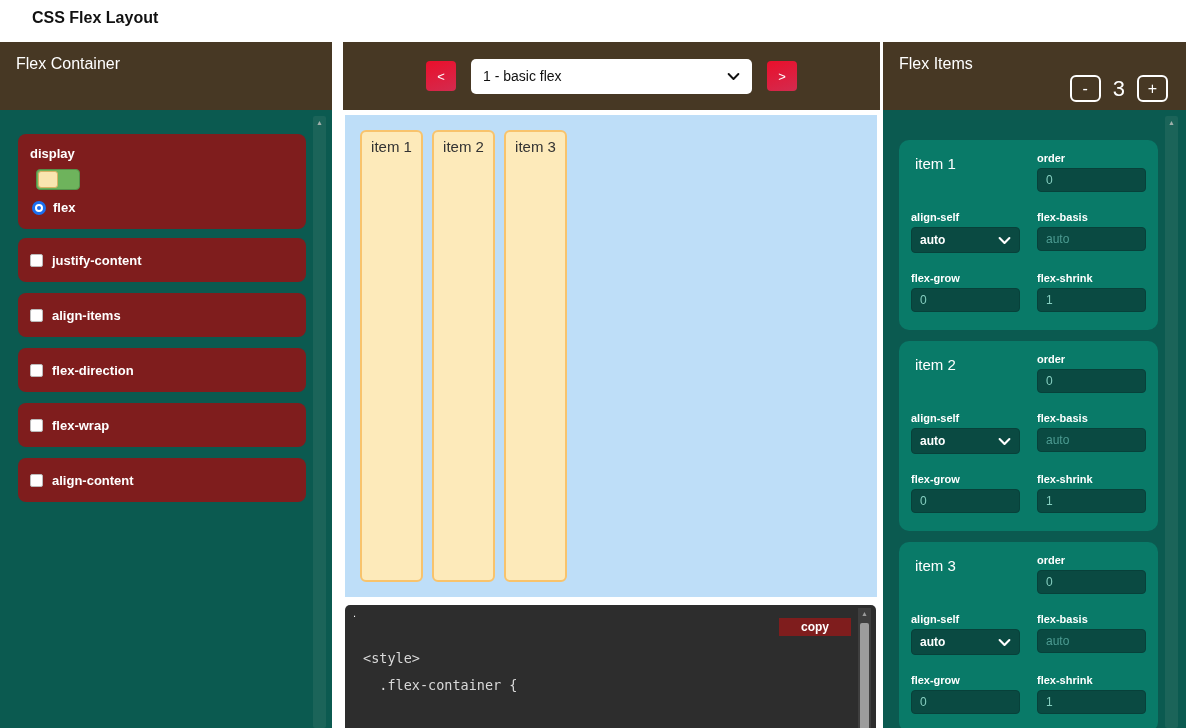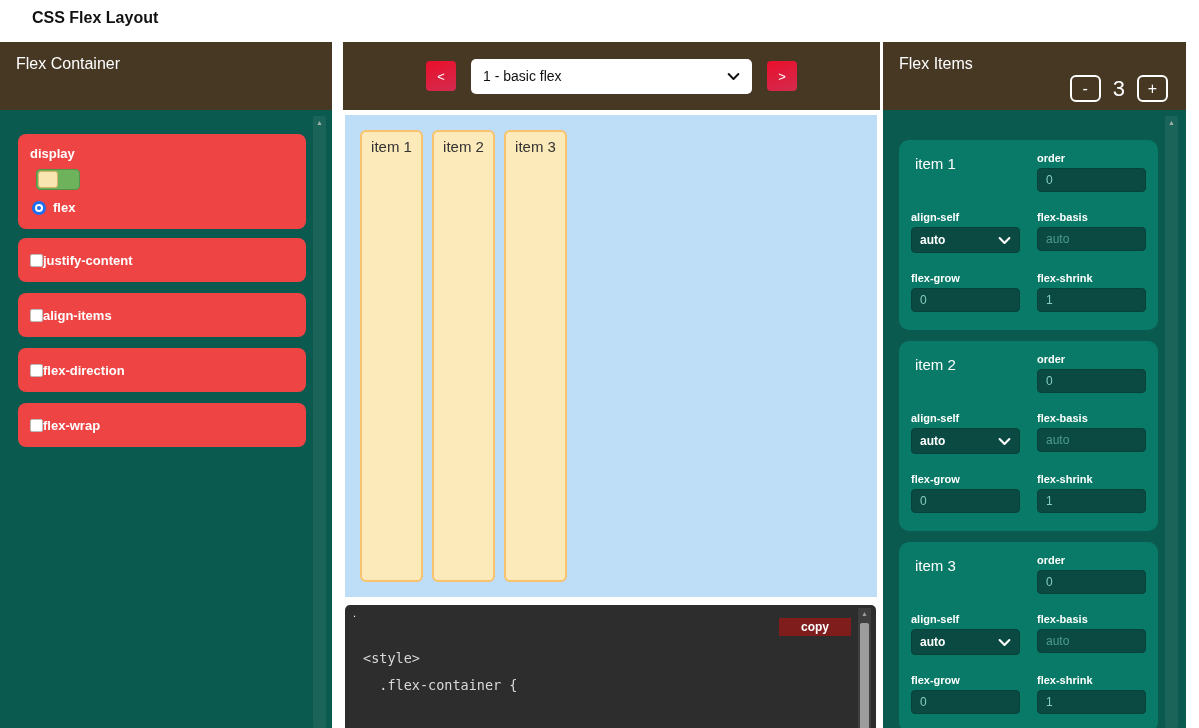--- a/index.html
+++ b/index.html
@@ -13,35 +13,35 @@
                   background:#473824; color:#fff; font-size:16px; padding:13px 16px; }
   .panel-body   { position:absolute; left:0; top:68px; right:0; bottom:0; background:#0b5a50; }
   .scrollstrip  { position:absolute; top:6px; bottom:0; width:13px; background:#1b6459; border-radius:2px; }
   .scrollstrip .scroll-arrow { display:block; text-align:center; font-size:7px; color:#9fb0ab; padding-top:3px; cursor:pointer; }
 
   
   .panel-left  { position:absolute; left:0;   top:42px; width:332px; bottom:0; }
   .panel-left .scrollstrip { right:6px; }
   .left-content { position:absolute; left:18px; top:24px; width:288px; }
 
-  .card { background:#ef4444; border-radius:8px; }
+  .card { background:#7f1d1d; border-radius:8px; }
   .display-card { height:95px; padding:12px 12px 0 12px; margin-bottom:9px; }
   .display-card .card-label { color:#fff; font-weight:bold; font-size:13px; }
   .toggle { margin:8px 0 0 6px; width:44px; height:21px; background:#6eb35c;
             border:1px solid #55924a; border-radius:4px; position:relative; cursor:pointer; }
   .toggle .knob { position:absolute; left:1px; top:1px; width:20px; height:17px;
                   background:#f9e5b0; border:1px solid #d8b266; border-radius:3px; }
   .radio-row { margin:10px 0 0 2px; display:flex; align-items:center; gap:7px; }
   .radio { width:14px; height:14px; border-radius:50%; background:#fff; border:3px solid #1b6ff0;
            position:relative; cursor:pointer; }
   .radio::after { content:""; position:absolute; left:2px; top:2px; width:4px; height:4px;
                   border-radius:50%; background:#1b6ff0; }
   .radio-label { color:#fff; font-size:13px; font-weight:600; }
 
-  .prop-card { height:44px; margin-bottom:11px; display:flex; align-items:center; padding-left:12px; }
+  .prop-card { height:44px; margin-bottom:11px; display:flex; align-items:center; gap:9px; padding-left:12px; }
   .checkbox { width:13px; height:13px; background:#fff; border:1px solid #bbb; border-radius:2px; cursor:pointer; }
   .prop-label { color:#fff; font-size:13px; font-weight:bold; }
 
   
   .mid { position:absolute; left:343px; top:42px; width:537px; }
   .mid-header { position:relative; height:68px; background:#473824;
                 display:flex; align-items:center; justify-content:center; gap:15px; }
   .nav-btn { width:30px; height:30px; border:none; border-radius:4px; color:#fff; font-size:13px;
              background:linear-gradient(160deg,#ea0f2b 0%,#d32b4f 100%); cursor:pointer;
              font-family:"Liberation Sans",sans-serif; }
@@ -123,20 +123,24 @@
         <span class="prop-label">align-items</span>
       </div>
       <div class="card prop-card">
         <span class="checkbox"></span>
         <span class="prop-label">flex-direction</span>
       </div>
       <div class="card prop-card">
         <span class="checkbox"></span>
         <span class="prop-label">flex-wrap</span>
       </div>
+      <div class="card prop-card">
+        <span class="checkbox"></span>
+        <span class="prop-label">align-content</span>
+      </div>
     </div>
     <div class="scrollstrip">
       <span class="scroll-arrow">▲</span>
     </div>
   </div>
 </div>
 
 <div class="mid">
   <div class="mid-header">
     <button class="nav-btn">&lt;</button>

